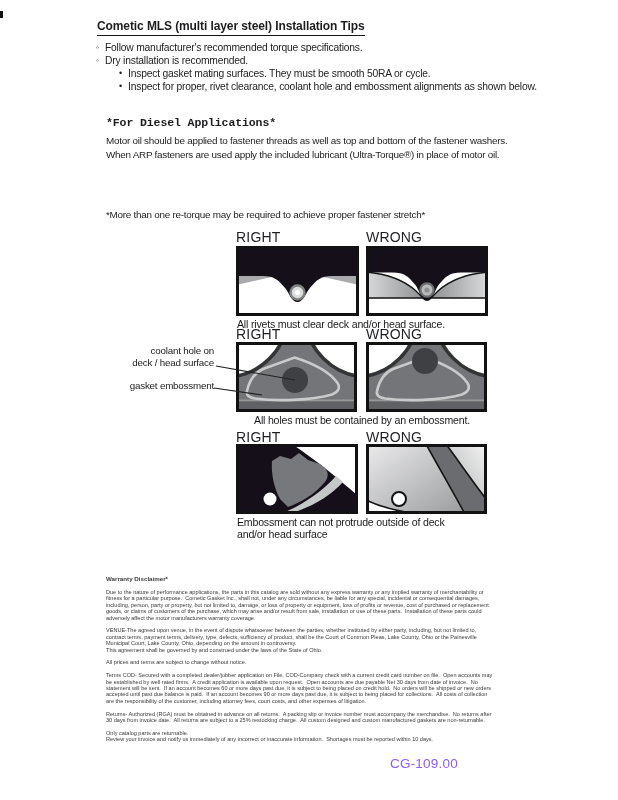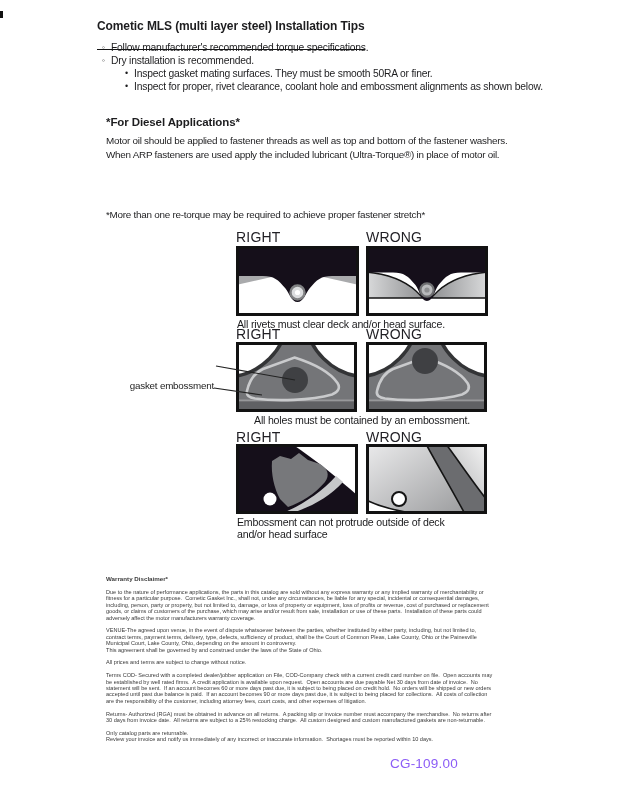--- a/index.html
+++ b/index.html
@@ -3,28 +3,28 @@
 <meta charset="utf-8">
 <style>
   html,body{margin:0;padding:0;background:#ffffff;}
   .page{
     position:relative;width:618px;height:800px;background:#ffffff;overflow:hidden;
     font-family:"Liberation Sans", sans-serif;color:#1d1d1f;
   }
   .artifact{position:absolute;left:0;top:11px;width:3px;height:7px;background:#111;}
   .title{
     position:absolute;left:97px;top:19px;font-size:12px;font-weight:bold;
-    letter-spacing:-0.1px;border-bottom:1.6px solid #151515;padding-bottom:16px;white-space:nowrap;
+    letter-spacing:-0.1px;border-bottom:1.6px solid #151515;padding-bottom:2px;white-space:nowrap;
   }
-  .bullets{position:absolute;left:102px;top:41px;font-size:10.3px;letter-spacing:-0.2px;line-height:13px;}
+  .bullets{position:absolute;left:96px;top:41px;font-size:10.3px;letter-spacing:-0.2px;line-height:13px;}
   .b{white-space:nowrap;}
   .b .mk{display:inline-block;width:9px;font-size:8px;vertical-align:1px;}
   .b.sub{margin-left:23px;}
   .b.sub .mk{font-size:9px;}
-  .h2{position:absolute;left:106px;top:116px;font-size:11.5px;font-weight:bold;letter-spacing:-0.1px;}
+  .h2{position:absolute;left:106px;top:116px;font-size:11.5px;font-weight:bold;letter-spacing:-0.1px;font-family:Liberation Mono, monospace;}
   .para{position:absolute;left:106px;font-size:9.9px;letter-spacing:-0.25px;line-height:13.6px;white-space:pre;}
   .p1{top:134px;}
   .p2{top:164.5px;}
   .p3{top:208px;}
   .dlabel{position:absolute;font-size:14px;color:#201f24;text-align:left;letter-spacing:0.2px;}
   .dbox{position:absolute;}
   .dbox svg{display:block;}
   .caption{position:absolute;font-size:10.6px;letter-spacing:-0.2px;color:#1b1b1d;white-space:pre;line-height:12px;}
   .ann{position:absolute;font-size:9.8px;letter-spacing:-0.2px;line-height:11.5px;text-align:right;white-space:pre;color:#222;}
   .leader{position:absolute;z-index:5;pointer-events:none;}
@@ -38,21 +38,21 @@
 
 <div class="page">
 
   <div class="artifact"></div>
 
   <div class="title">Cometic MLS (multi layer steel) Installation Tips</div>
 
   <div class="bullets">
     <div class="b"><span class="mk">◦</span><span>Follow manufacturer's recommended torque specifications.</span></div>
     <div class="b"><span class="mk">◦</span><span>Dry installation is recommended.</span></div>
-    <div class="b sub"><span class="mk">•</span><span>Inspect gasket mating surfaces.  They must be smooth 50RA or finer.</span></div>
+    <div class="b sub"><span class="mk">•</span><span>Inspect gasket mating surfaces.  They must be smooth 50RA or cycle.</span></div>
     <div class="b sub"><span class="mk">•</span><span>Inspect for proper, rivet clearance, coolant hole and embossment alignments as shown below.</span></div>
   </div>
 
   <div class="h2">*For Diesel Applications*</div>
   <div class="para p1">Motor oil should be applied to fastener threads as well as top and bottom of the fastener washers.
 When ARP fasteners are used apply the included lubricant (Ultra-Torque®) in place of motor oil.</div>
   <div class="para p3">*More than one re-torque may be required to achieve proper fastener stretch*</div>
 
   <div class="dlabel" style="left:236px;top:229px;width:123px;">RIGHT</div>
   <div class="dlabel" style="left:366px;top:229px;width:122px;">WRONG</div>
@@ -89,20 +89,22 @@
       <circle cx="61" cy="44" r="2.6" fill="#8e8f91"></circle>
       <rect x="1.5" y="1.5" width="119" height="67" fill="none" stroke="#121212" stroke-width="3"></rect>
     </svg>
   </div>
 
   <div class="caption" style="left:237px;top:318px;">All rivets must clear deck and/or head surface.</div>
 
   <div class="dlabel" style="left:236px;top:326px;width:121px;">RIGHT</div>
   <div class="dlabel" style="left:366px;top:326px;width:121px;">WRONG</div>
 
+  <div class="ann" style="left:108px;top:345px;width:106px;">coolant hole on
+deck / head surface</div>
   <div class="ann" style="left:108px;top:380px;width:106px;">gasket embossment</div>
 
   <svg class="leader" style="left:120px;top:344px;" width="190" height="70">
     <line x1="96" y1="22" x2="175" y2="36" stroke="#222" stroke-width="1.1"></line>
     <line x1="94" y1="44" x2="142" y2="51" stroke="#222" stroke-width="1.1"></line>
   </svg>
 
   <div class="dbox" style="left:236px;top:342px;">
     <svg width="121" height="70" viewBox="0 0 121 70">
       <rect width="121" height="70" fill="#747578"></rect>

